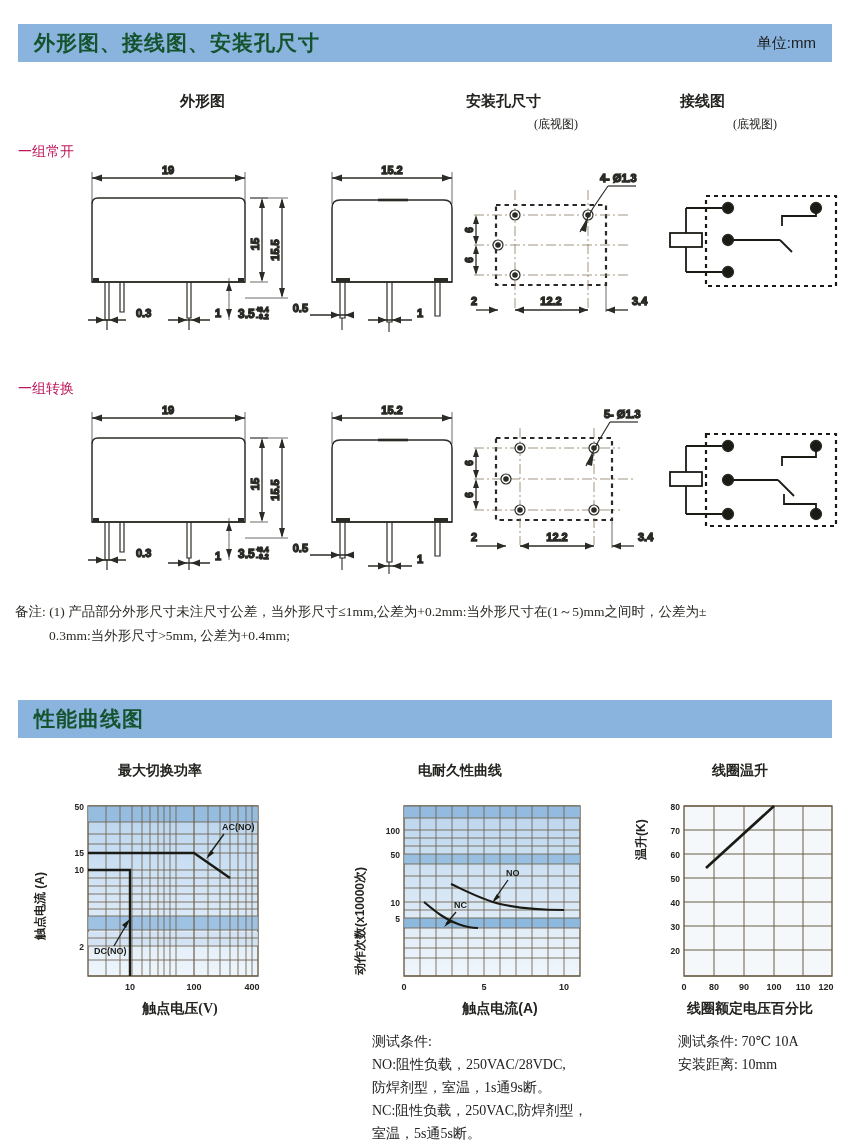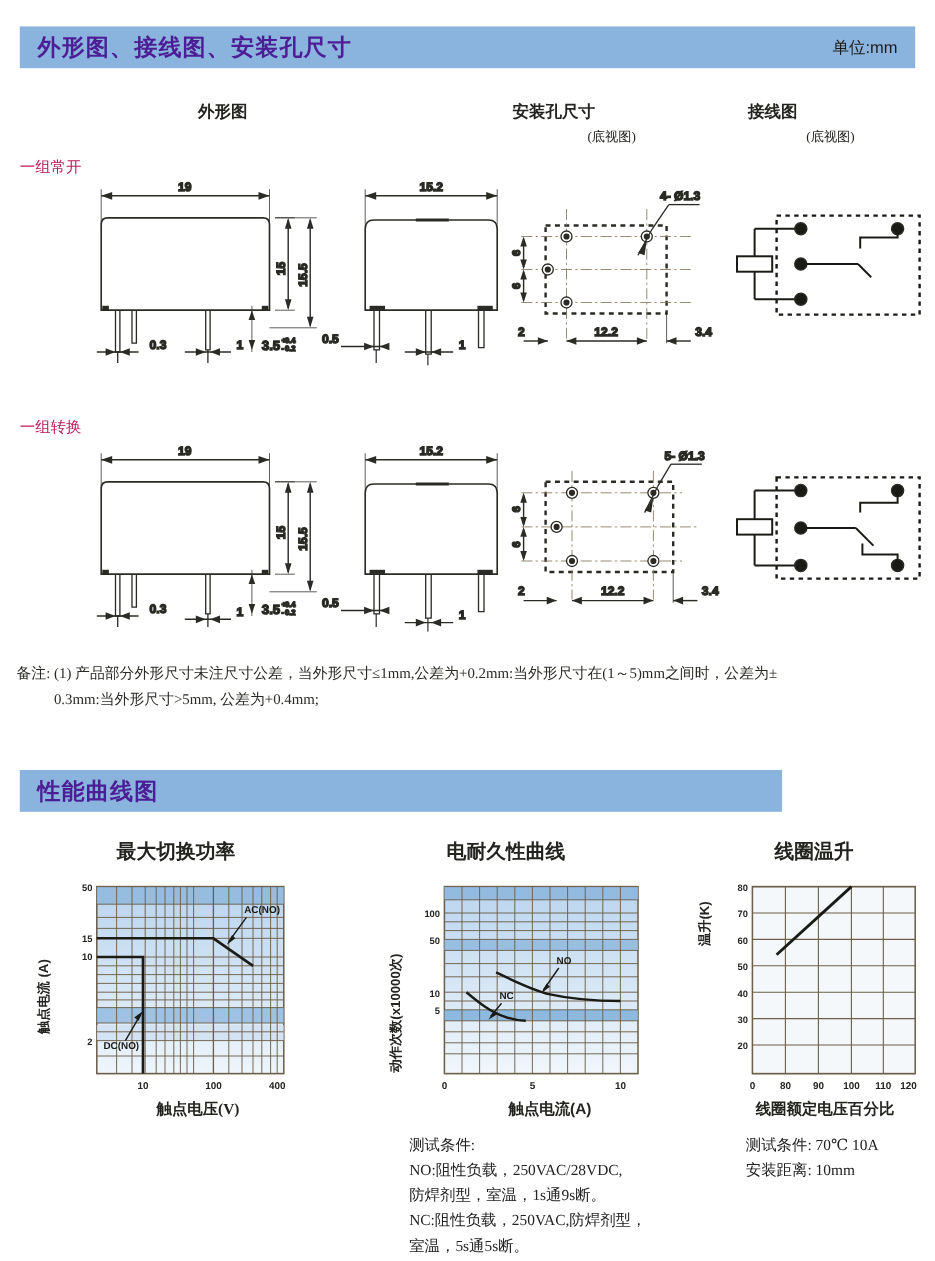--- a/index.html
+++ b/index.html
@@ -19,21 +19,21 @@
     position:absolute;
     height: 38px;
     background: #8ab4de;
     display:flex; align-items:center;
     padding: 0 16px;
   }
   .sec-bar .sec-title {
     font-family: "Liberation Sans", "DejaVu Sans", sans-serif;
     font-weight: bold;
     font-size: 21px;
-    color: #4c1d95;
+    color: #14532d;
     letter-spacing: 1px;
   }
   .sec-bar .sec-unit {
     margin-left:auto;
     font-family: "Liberation Sans","DejaVu Sans",sans-serif;
     font-size: 15px;
     color:#1b1b1b;
   }
 
   
@@ -66,21 +66,21 @@
   }
   .notes .ln { white-space:nowrap; }
   .notes .ind1 { padding-left: 34px; }
   .notes .ind2 { padding-left: 26px; }
 
   
   .chart-title {
     position:absolute;
     font-family:"Liberation Sans","DejaVu Sans",sans-serif;
     font-weight:bold;
-    font-size:18px;
+    font-size:14px;
     text-align:center;
     color:#23231f;
   }
   .axis-x-label {
     position:absolute;
     font-family:"Liberation Sans","DejaVu Sans",sans-serif;
     font-weight:bold;
     font-size:14px;
     text-align:center;
     color:#23231f;
@@ -441,21 +441,21 @@
         <polyline points="114,94 114,104 146,104 146,114" fill="none" stroke="#1b1b16" stroke-width="1.8"></polyline>
       </g>
     </g>
   </svg>
 
   <div class="notes" style="left:15px; top:600px; width:810px;">
     <div class="ln">备注: (1) 产品部分外形尺寸未注尺寸公差，当外形尺寸≤1mm,公差为+0.2mm:当外形尺寸在(1～5)mm之间时，公差为±</div>
     <div class="ln ind1">0.3mm:当外形尺寸&gt;5mm, 公差为+0.4mm;</div>
   </div>
 
-  <div class="sec-bar" style="left:18px; top:700px; width:693px;">
+  <div class="sec-bar" style="left:18px; top:700px; width:814px;">
     <span class="sec-title">性能曲线图</span>
   </div>
 
   <div class="chart-title" style="left:60px; top:762px; width:200px;">最大切换功率</div>
   <div class="chart-title" style="left:370px; top:762px; width:180px;">电耐久性曲线</div>
   <div class="chart-title" style="left:660px; top:762px; width:160px;">线圈温升</div>
 
   <div class="axis-y-label" style="left:32px; top:940px;">触点电流 (A)</div>
 
   <svg style="position:absolute; left:42px; top:798px;" width="230" height="210" viewBox="0 0 230 210">

